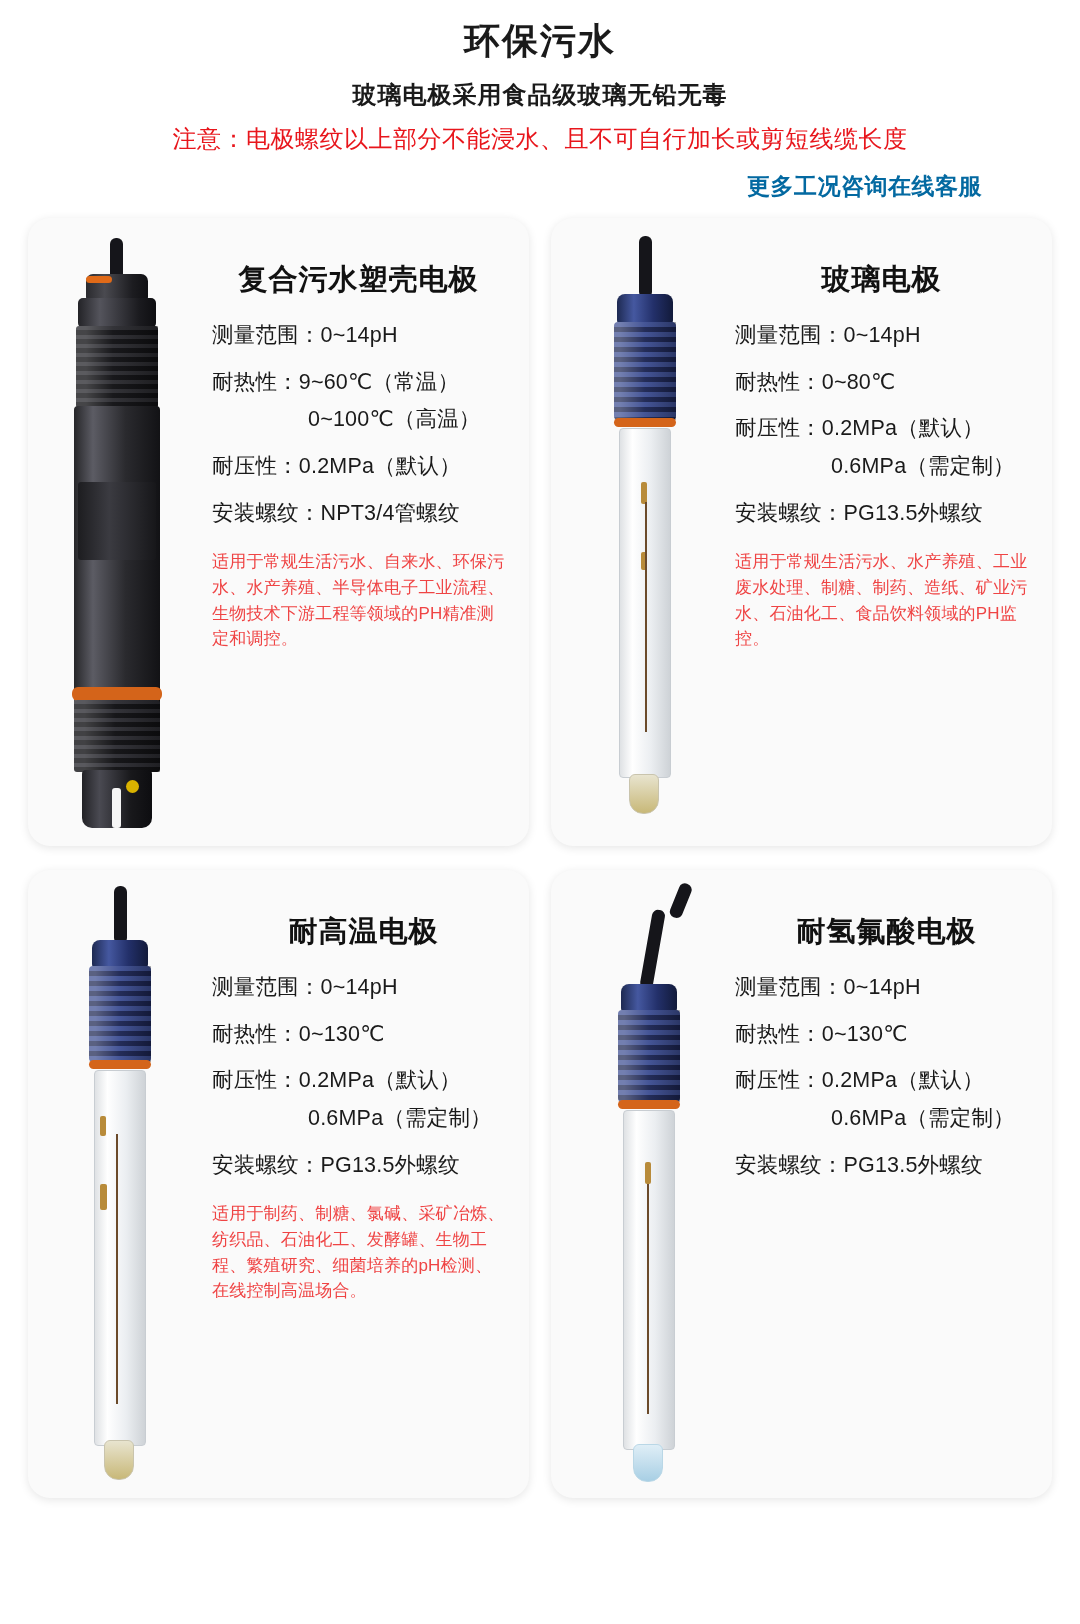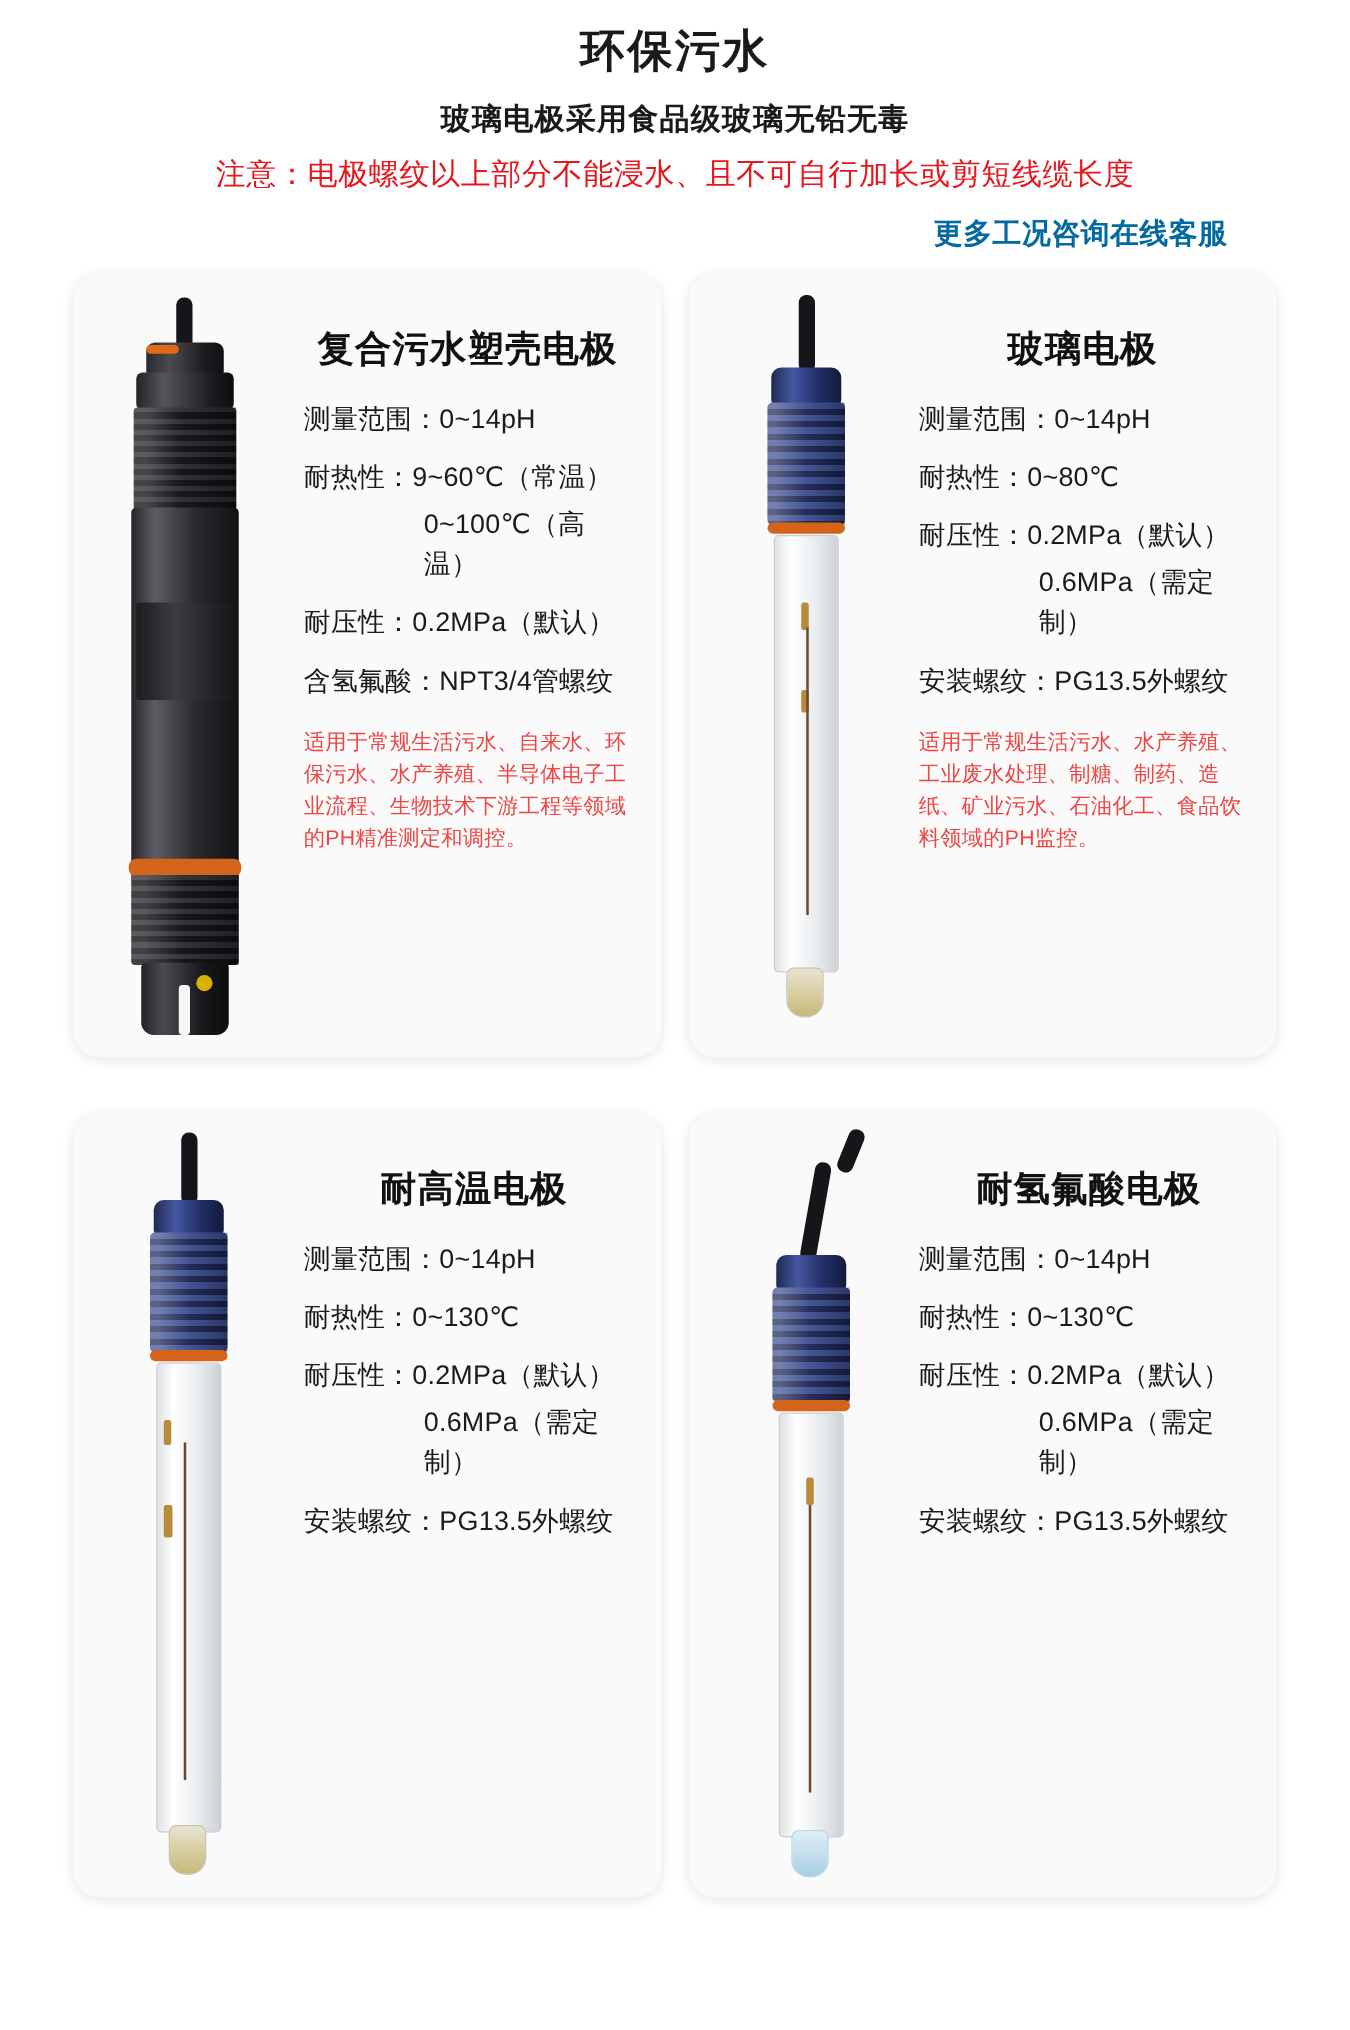--- a/index.html
+++ b/index.html
@@ -40,22 +40,22 @@
     font-size: 23px;
     font-weight: bold;
     color: #0369a1;
     letter-spacing: 0.5px;
   }
 
   .cards {
     margin-top: 16px;
     display: grid;
     grid-template-columns: 1fr 1fr;
-    gap: 44px 22px;
-    padding: 0 59px;
+    gap: 24px 22px;
+    padding: 0 28px;
   }
 
   .card {
     background: #fafafa;
     border-radius: 22px;
     box-shadow: 0 2px 10px rgba(0,0,0,0.10);
     height: 628px;
     display: flex;
     padding: 14px 14px 14px 10px;
     position: relative;
@@ -246,21 +246,21 @@
         <div class="p1-slot"></div>
         <div class="p1-yellow"></div>
       </div>
     </div>
     <div class="card-body">
       <div class="card-title">复合污水塑壳电极</div>
       <div class="spec-line">测量范围：0~14pH</div>
       <div class="spec-line">耐热性：9~60℃（常温）</div>
       <div class="spec-line indent">0~100℃（高温）</div>
       <div class="spec-line">耐压性：0.2MPa（默认）</div>
-      <div class="spec-line">含氢氟酸：NPT3/4管螺纹</div>
+      <div class="spec-line">安装螺纹：NPT3/4管螺纹</div>
       <div class="desc">适用于常规生活污水、自来水、环保污水、水产养殖、半导体电子工业流程、生物技术下游工程等领域的PH精准测定和调控。</div>
     </div>
   </div>
 
   <div class="card">
     <div class="card-figure">
       <div class="probe">
         <div class="cable g-cable" style="left:78px;top:4px;height:62px;"></div>
         <div class="g-cap" style="left:56px;top:62px;height:30px;"></div>
         <div class="g-ridge" style="left:53px;top:90px;height:98px;"></div>
@@ -297,20 +297,21 @@
         <div class="g-bulbtip" style="left:66px;top:556px;width:30px;height:40px;"></div>
       </div>
     </div>
     <div class="card-body">
       <div class="card-title left-pad">耐高温电极</div>
       <div class="spec-line">测量范围：0~14pH</div>
       <div class="spec-line">耐热性：0~130℃</div>
       <div class="spec-line">耐压性：0.2MPa（默认）</div>
       <div class="spec-line indent">0.6MPa（需定制）</div>
       <div class="spec-line">安装螺纹：PG13.5外螺纹</div>
+      <div class="desc">适用于制药、制糖、氯碱、采矿冶炼、纺织品、石油化工、发酵罐、生物工程、繁殖研究、细菌培养的pH检测、在线控制高温场合。</div>
     </div>
   </div>
 
   <div class="card">
     <div class="card-figure">
       <div class="probe">
         <div class="cable g-cable" style="left:120px;top:0px;height:36px;transform:rotate(22deg);transform-origin:top center;"></div>
         <div class="cable g-cable" style="left:92px;top:26px;height:80px;transform:rotate(10deg);transform-origin:top center;"></div>
         <div class="g-cap" style="left:60px;top:100px;height:28px;"></div>
         <div class="g-ridge" style="left:57px;top:126px;height:92px;"></div>

